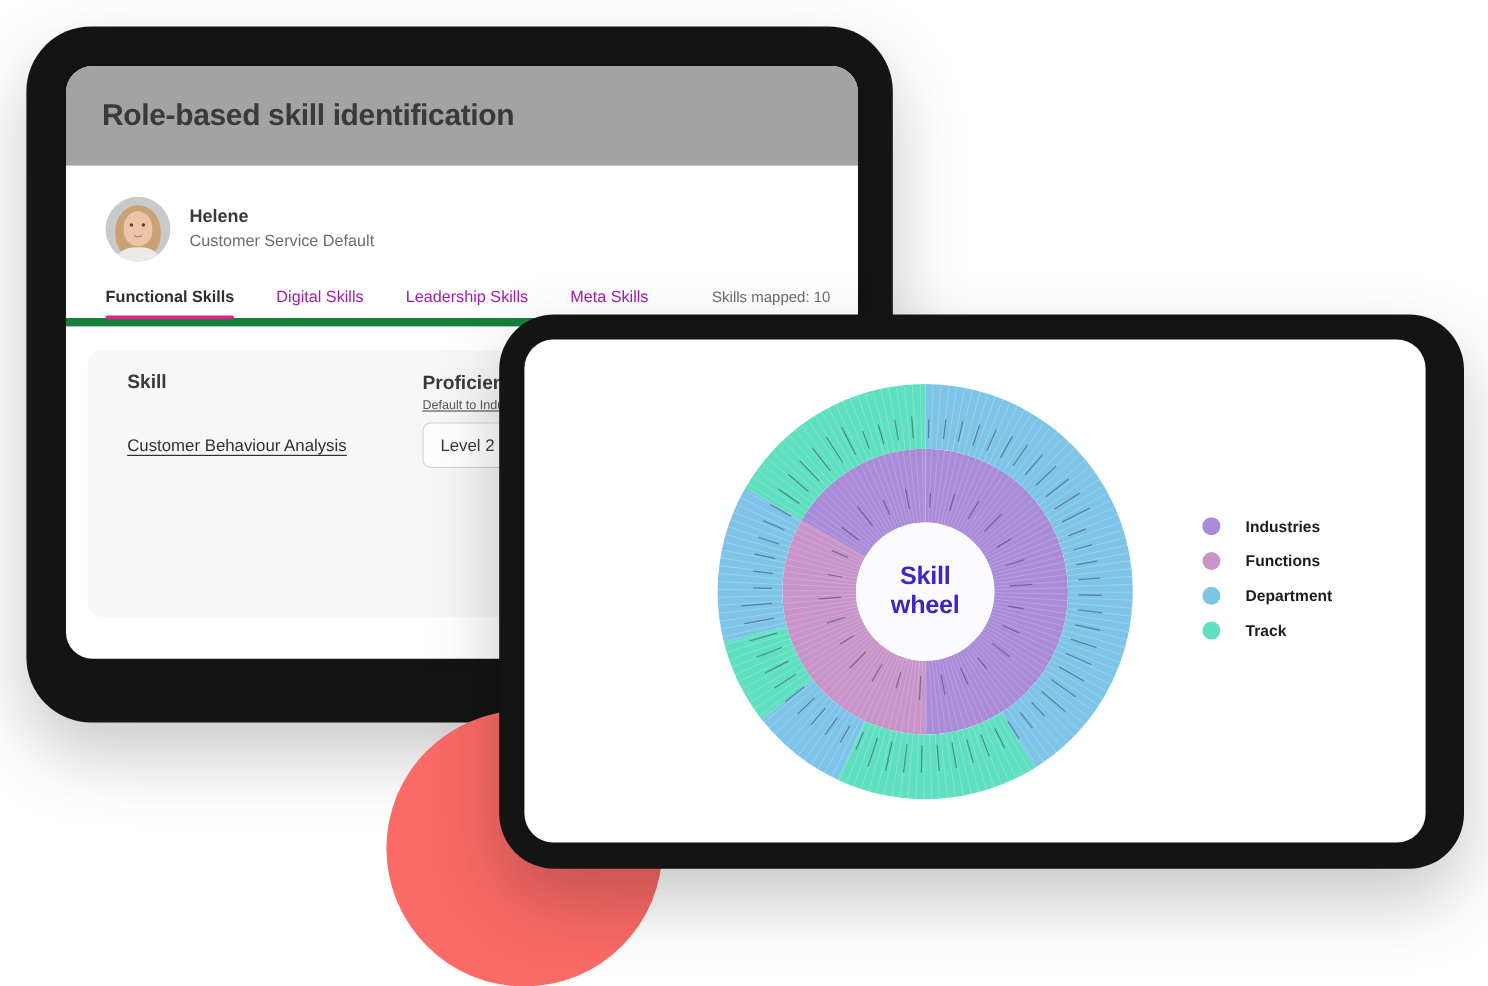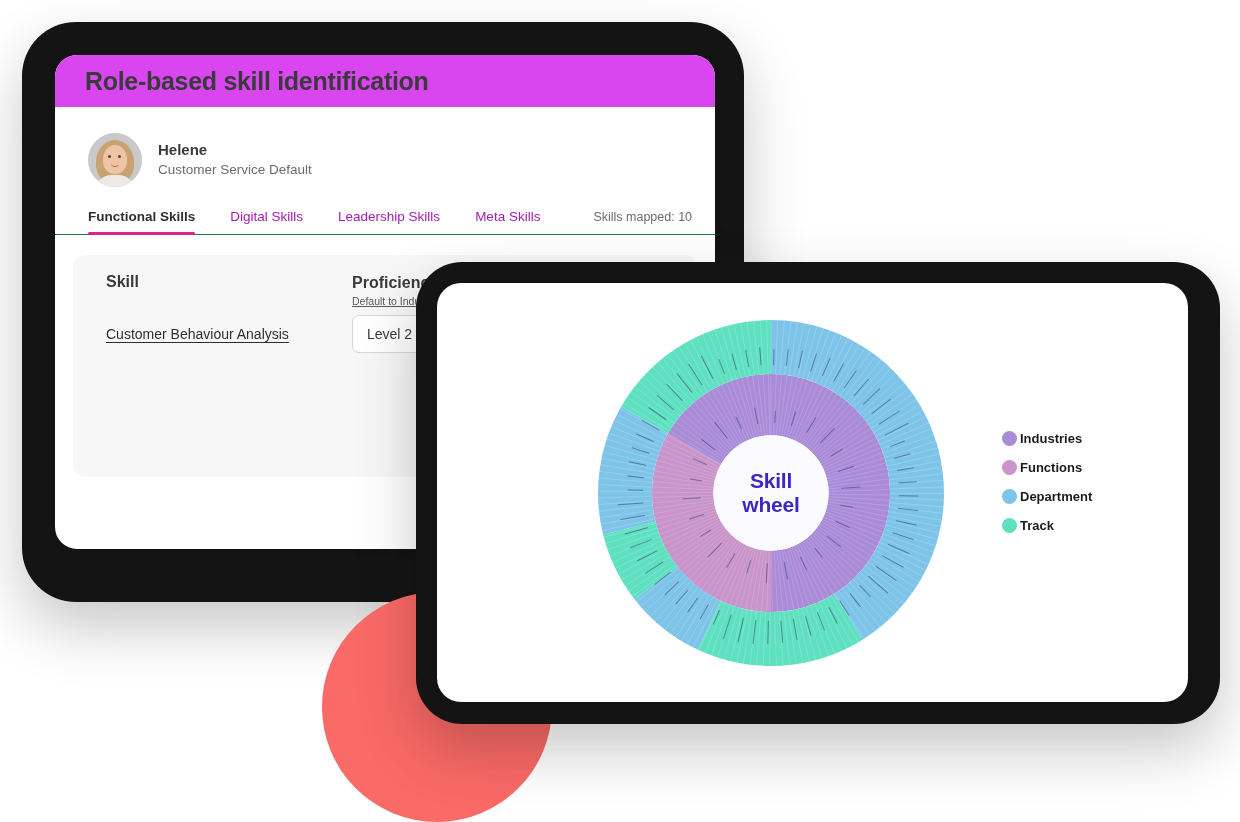--- a/index.html
+++ b/index.html
@@ -41,21 +41,21 @@
   
   .skills-card{
     position:absolute;left:55px;top:55px;
     width:660px;height:494px;
     background:#ffffff;border-radius:22px;
     overflow:hidden;
     z-index:2;
     box-shadow:0 2px 10px rgba(0,0,0,.05);
   }
   .skills-head{
-    height:52px;background:#d946ef;
+    height:83px;background:#a3a3a3;
     display:flex;align-items:center;
     padding:0 30px;box-sizing:border-box;
   }
   .skills-head h1{
     margin:0;font-size:25px;font-weight:700;color:#3A3A3C;
     letter-spacing:-.3px;
   }
   .profile{
     display:flex;align-items:center;gap:16px;
     padding:26px 0 0 33px;
@@ -84,21 +84,21 @@
   .avatar .body{
     position:absolute;left:6px;top:42px;width:42px;height:20px;
     border-radius:18px 18px 0 0;background:#EDE9E4;
   }
   .profile .name{font-size:15px;font-weight:700;color:#3A3A3C;line-height:1.3;}
   .profile .role{font-size:13.5px;color:#6B6B70;line-height:1.5;}
 
   .tabs{
     display:flex;align-items:flex-end;
     margin:22px 0 0 0;padding:0 0 0 33px;
-    border-bottom:1px solid #15803d;
+    border-bottom:7px solid #15803d;
     position:relative;
   }
   .tab{
     font-size:13.5px;color:#a21caf;padding:0 0 10px 0;margin-right:35px;
     position:relative;white-space:nowrap;cursor:pointer;
   }
   .tab.active{color:#2F2F33;font-weight:700;}
   .tab.active:after{
     content:"";position:absolute;left:0;right:0;bottom:-1px;height:3px;
     background:#E0218A;border-radius:2px;
@@ -142,21 +142,21 @@
   .wheel-wrap{position:absolute;left:148px;top:4px;width:372px;height:412px;}
   .wheel-center-label{
     position:absolute;left:50%;top:50%;transform:translate(-50%,-50%);
     text-align:center;font-size:21px;font-weight:700;color:#3B27C4;
     line-height:1.15;pointer-events:none;letter-spacing:-.2px;
   }
   .legend{
     position:absolute;left:565px;top:148px;
     display:flex;flex-direction:column;gap:14px;
   }
-  .legend-item{display:flex;align-items:center;gap:3px;}
+  .legend-item{display:flex;align-items:center;gap:21px;}
   .legend-dot{width:15px;height:15px;border-radius:50%;flex:0 0 auto;}
   .legend-label{font-size:13px;color:#1C1C20;font-weight:600;}
 </style>
 </head>
 <body>
 
 <div class="stage">
 
   <div class="frame-a"></div>
 

